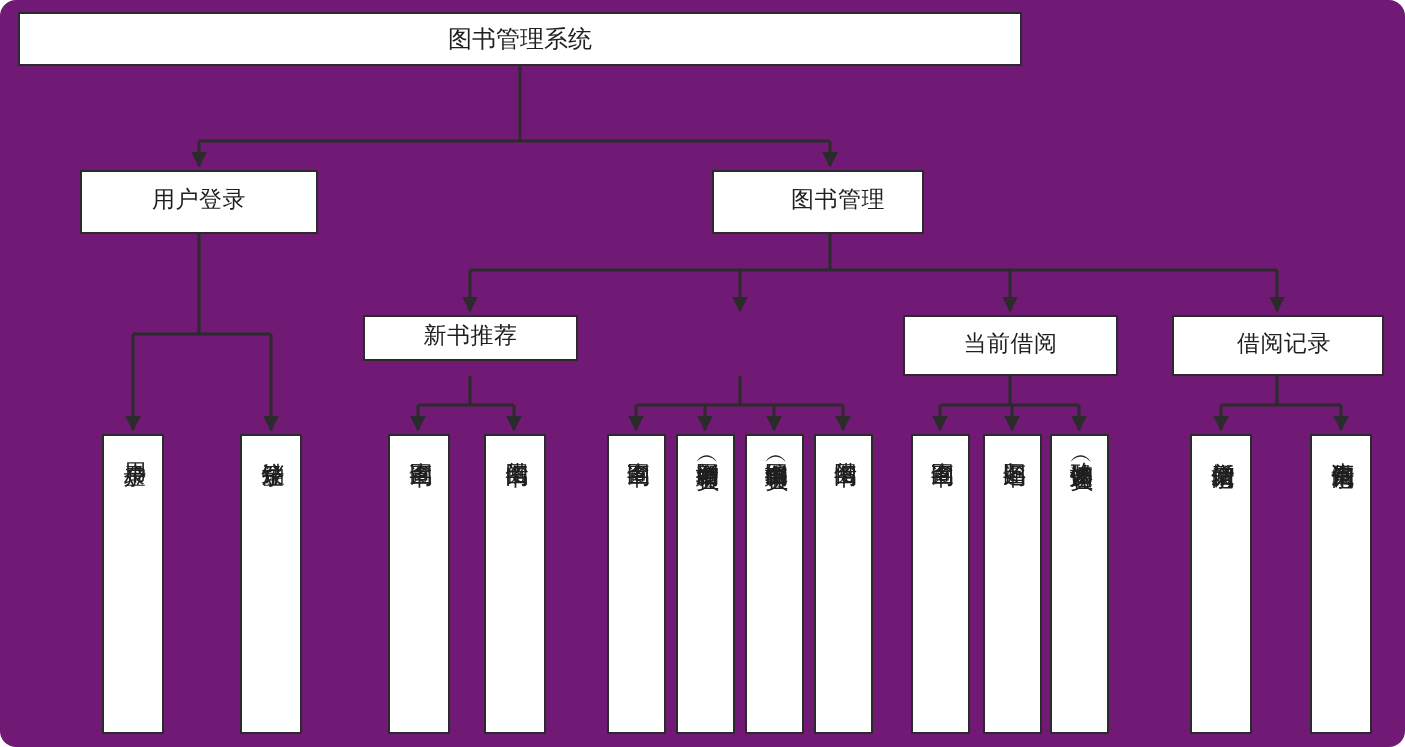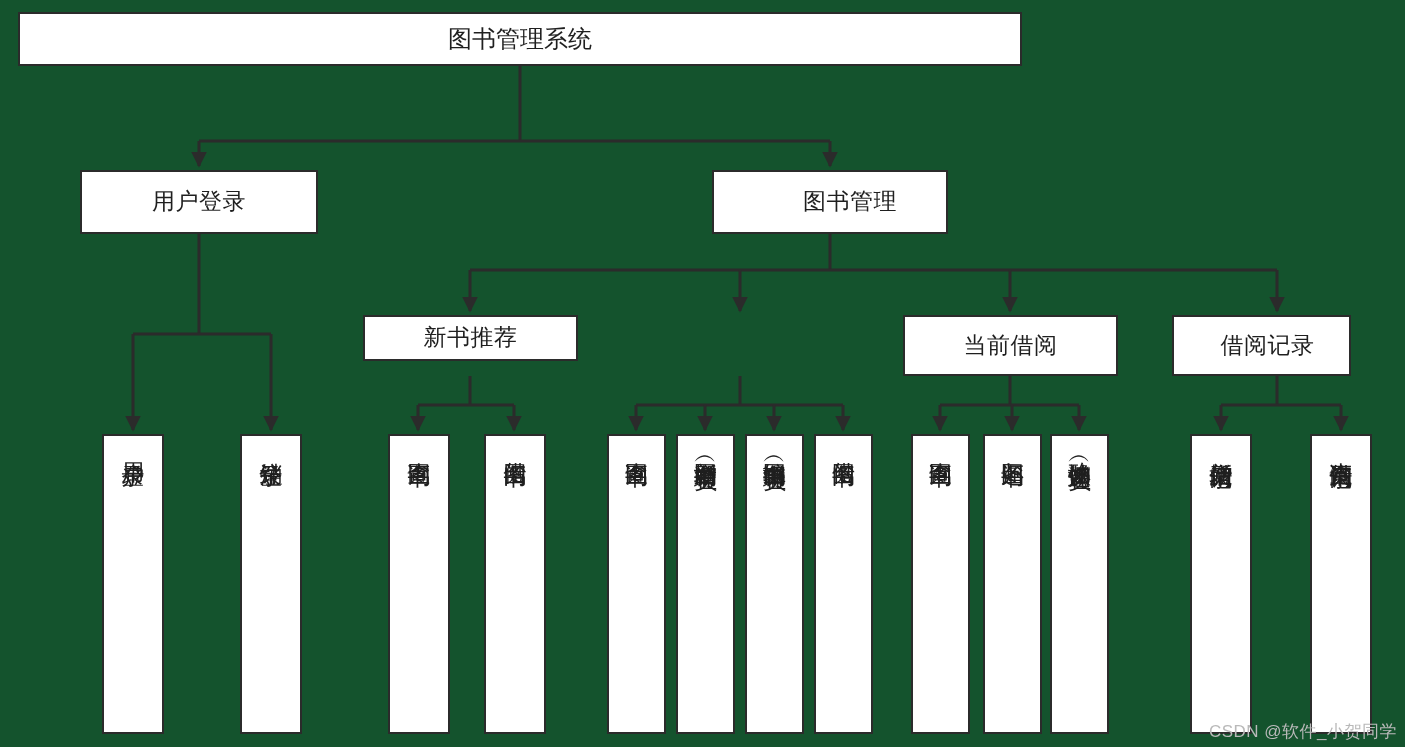--- a/index.html
+++ b/index.html
@@ -4,23 +4,24 @@
 <style>
   html, body {
     margin: 0;
     padding: 0;
     background: #ffffff;
   }
   #canvas {
     position: relative;
     width: 1405px;
     height: 747px;
-    background: #14532d;
-    font-family: Liberation Sans, sans-serif;
+    background: #701a75;
+    font-family: Liberation Mono, monospace;
     overflow: hidden;
+    border-radius: 16px;
   }
   #edges {
     position: absolute;
     left: 0;
     top: 0;
     width: 1405px;
     height: 747px;
     pointer-events: none;
   }
   .node {
@@ -119,31 +120,31 @@
     </g>
   </svg>
 
   <div class="node root" style="left:18px; top:12px; width:1004px; height:54px;">
     <span>图书管理系统</span>
   </div>
 
   <div class="node h" style="left:80px; top:170px; width:238px; height:64px;">
     <span>用户登录</span>
   </div>
-  <div class="node h" style="left:712px; top:170px; width:236px; height:64px;padding-left:40px;">
+  <div class="node h" style="left:712px; top:170px; width:212px; height:64px;padding-left:40px;">
     <span>图书管理</span>
   </div>
 
   <div class="node h" style="left:363px; top:315px; width:215px; height:46px;">
     <span>新书推荐</span>
   </div>
   <div class="node h" style="left:903px; top:315px; width:215px; height:61px;">
     <span>当前借阅</span>
   </div>
-  <div class="node h" style="left:1172px; top:315px; width:179px; height:61px;padding-left:12px;">
+  <div class="node h" style="left:1172px; top:315px; width:212px; height:61px;padding-left:12px;">
     <span>借阅记录</span>
   </div>
 
   <div class="node leaf" style="left:102px; top:434px; width:62px; height:300px;">
     <span class="vtext">用户登录</span>
   </div>
   <div class="node leaf" style="left:240px; top:434px; width:62px; height:300px;">
     <span class="vtext">注销登录</span>
   </div>
 
@@ -177,14 +178,13 @@
     <span class="vtext">确认归还（管理员）</span>
   </div>
 
   <div class="node leaf" style="left:1190px; top:434px; width:62px; height:300px;">
     <span class="vtext">新增借阅记录</span>
   </div>
   <div class="node leaf" style="left:1310px; top:434px; width:62px; height:300px;">
     <span class="vtext">查询借阅记录</span>
   </div>
 
-  <div id="watermark">CSDN @软件_小贺同学</div>
 </div>
 
 </body></html>

